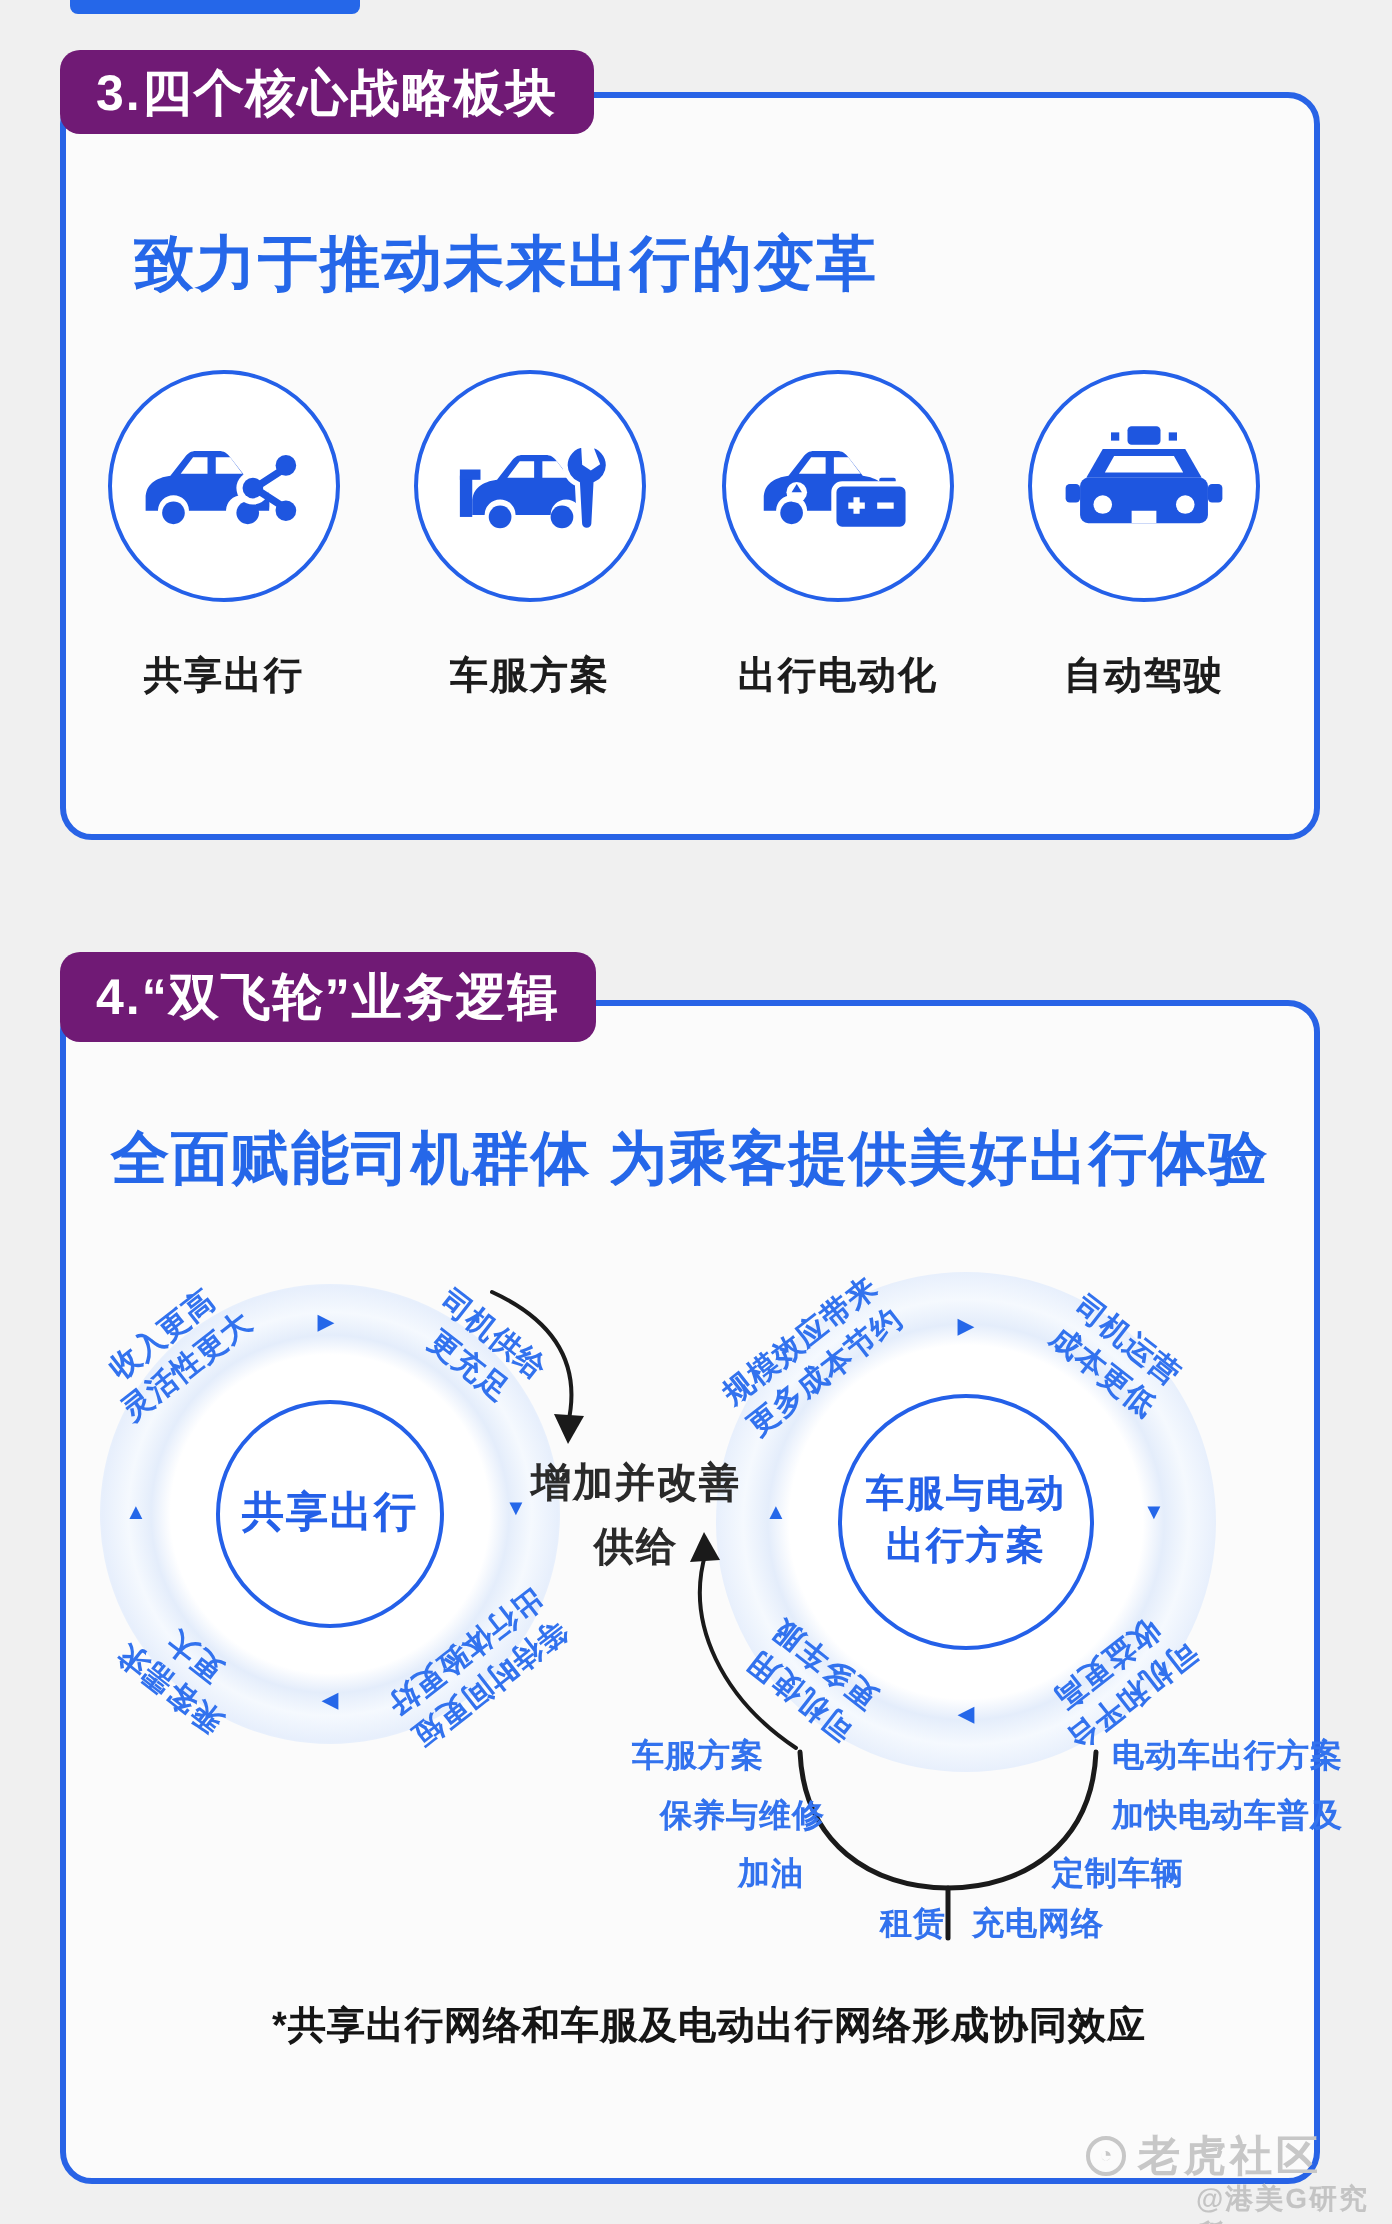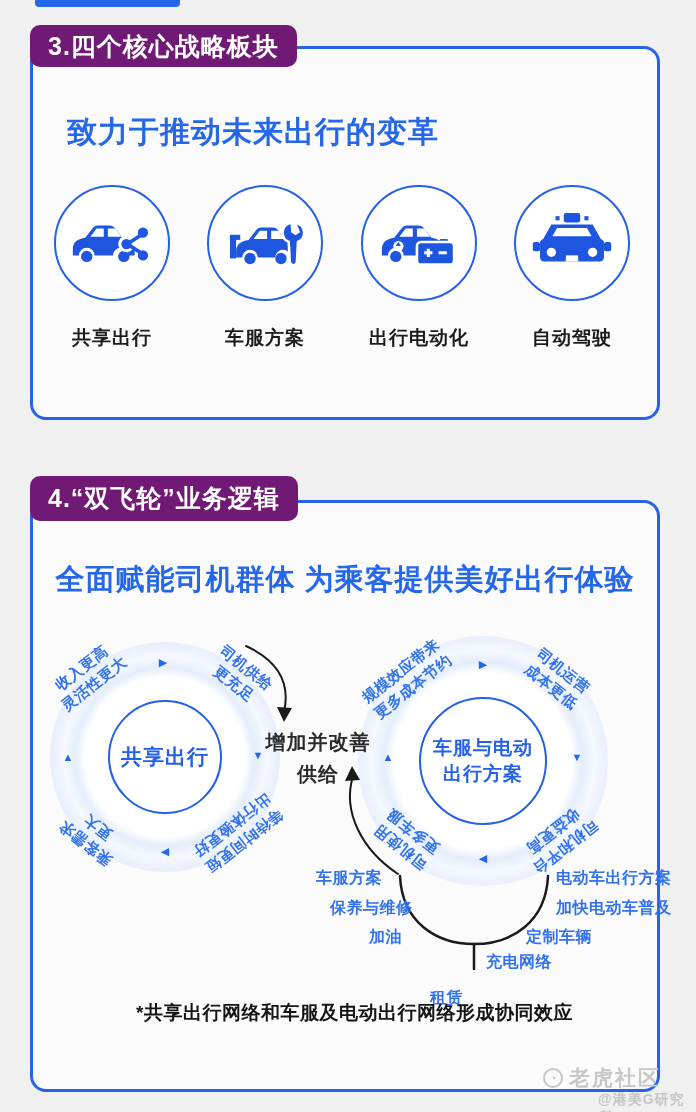--- a/index.html
+++ b/index.html
@@ -201,21 +201,21 @@
     <path d="M284 722 L277 707 L292 708 Z" fill="#1a1a1a"></path>
     <path d="M398 874 C362 850 342 812 353 776" fill="none" stroke="#1a1a1a" stroke-width="2" stroke-linecap="round"></path>
     <path d="M352 766 L345 781 L360 780 Z" fill="#1a1a1a"></path>
     <path d="M400 876 C402 922 436 944 474 944 C512 944 546 922 548 876" fill="none" stroke="#1a1a1a" stroke-width="2.5" stroke-linecap="round"></path>
     <path d="M474 944 L474 969" fill="none" stroke="#1a1a1a" stroke-width="2.5" stroke-linecap="round"></path>
   </svg>
 
   <div class="map-label" style="left:316px;top:868px;">车服方案</div>
   <div class="map-label" style="left:330px;top:898px;">保养与维修</div>
   <div class="map-label" style="left:369px;top:927px;">加油</div>
-  <div class="map-label" style="left:430px;top:952px;margin-top:36px;">租赁</div>
+  <div class="map-label" style="left:440px;top:952px;">租赁</div>
   <div class="map-label" style="left:556px;top:868px;">电动车出行方案</div>
   <div class="map-label" style="left:556px;top:898px;">加快电动车普及</div>
   <div class="map-label" style="left:526px;top:927px;">定制车辆</div>
   <div class="map-label" style="left:486px;top:952px;">充电网络</div>
 
   <div class="footnote">*共享出行网络和车服及电动出行网络形成协同效应</div>
 
   <div class="wm" style="left:543px;top:1064px;">
     <span class="wm-logo">◔</span>
     <span class="wm-name">老虎社区</span>

